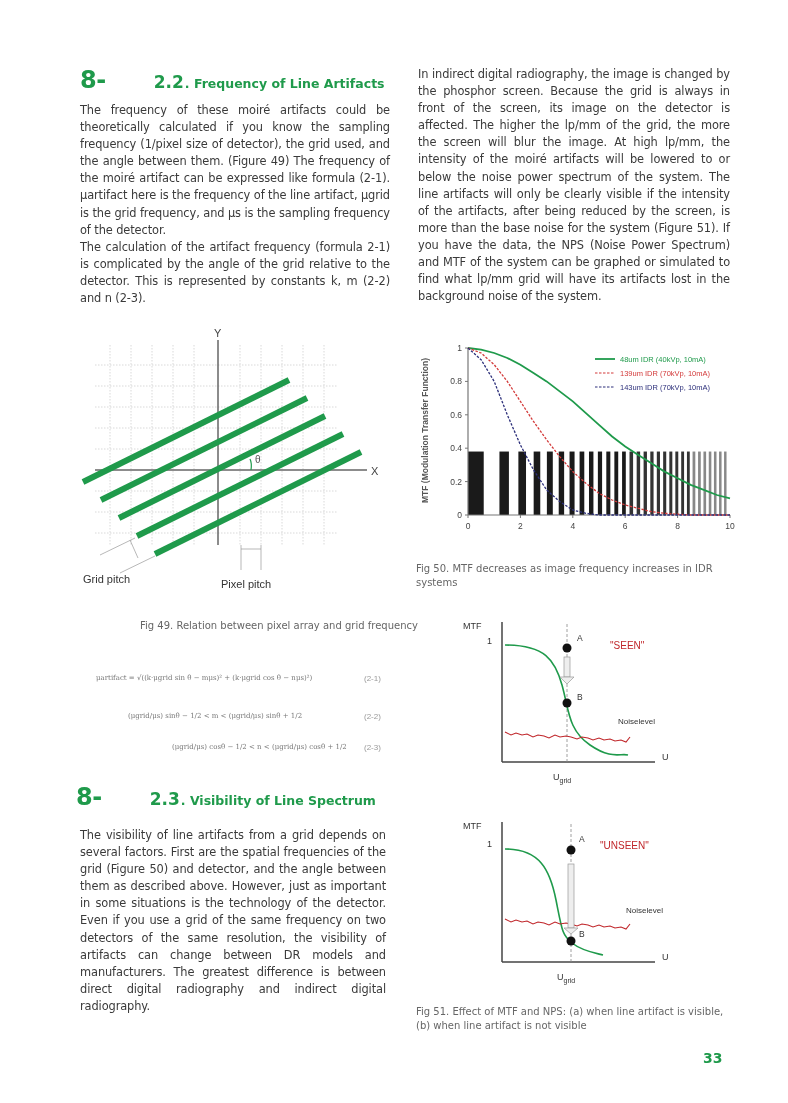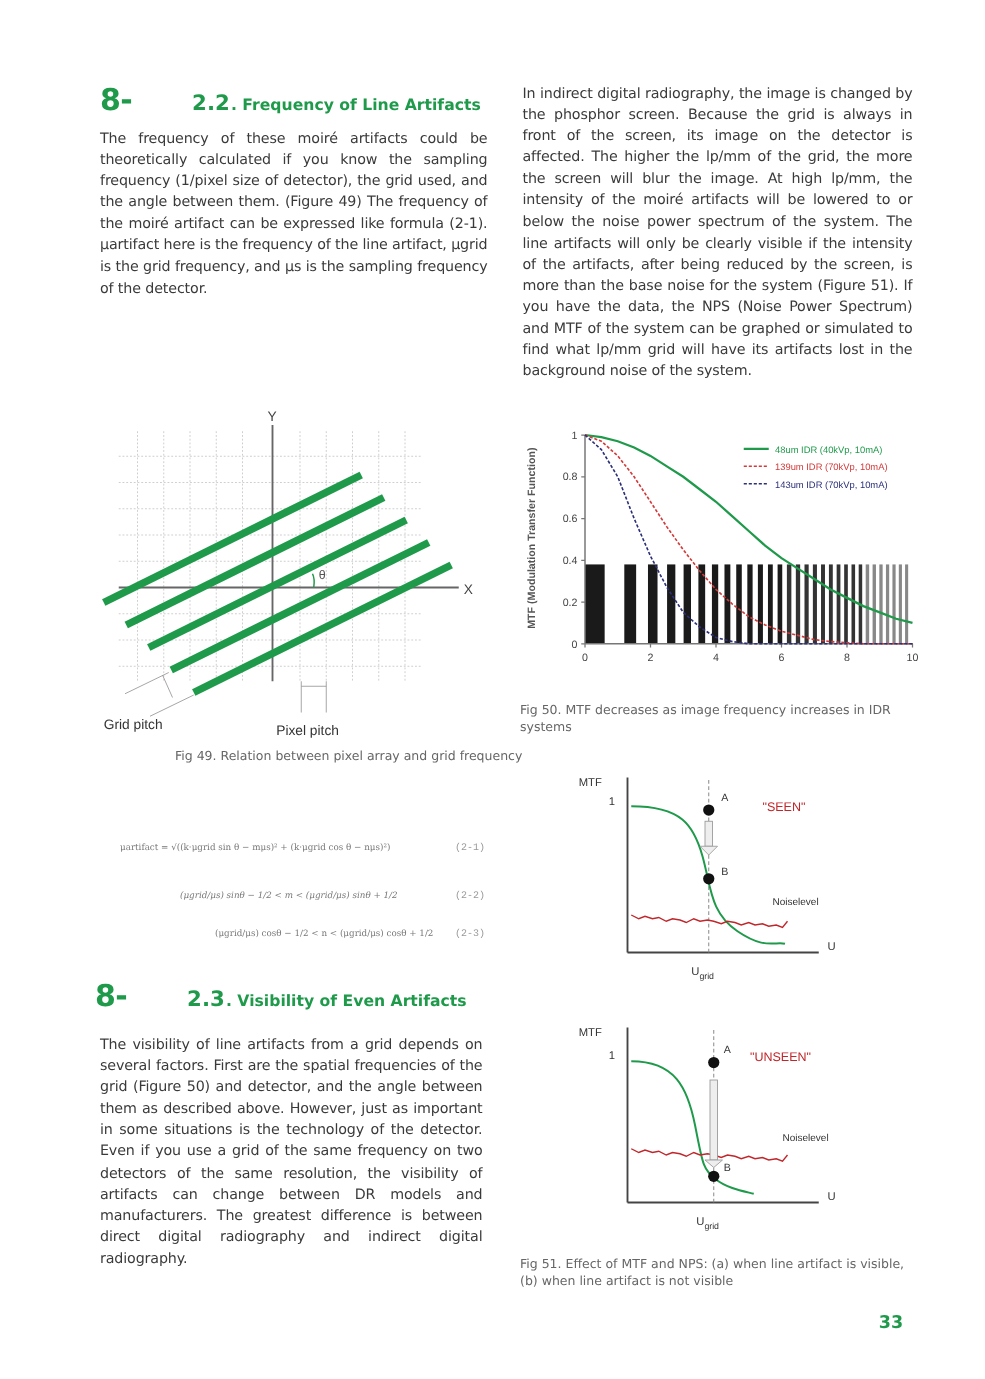--- a/index.html
+++ b/index.html
@@ -7,35 +7,36 @@
   .col { position:absolute; }
   .left { left:80px; top:66px; width:310px; }
   .right { left:418px; top:66px; width:312px; }
   .h2 { color:#1f9a4b; font-weight:bold; font-size:12.5px; margin:0; display:flex; align-items:baseline; white-space:nowrap; }
   .h2 .big { font-size:24px; letter-spacing:-0.5px; }
   .h2 .mid { font-size:17px;margin-left:48px; }
   .h2 .small { font-size:12.5px; margin-left:1px; }
   p.body { font-size:11.4px; line-height:17.1px; margin:0; text-align:justify; letter-spacing:-0.1px; }
   .caption { font-size:10px; color:#666; line-height:14px; }
   .eq { position:absolute; font-family:"DejaVu Serif", serif; font-size:7px; color:#777; }
-  .eqnum { position:absolute; font-family:Liberation Mono, monospace; font-size:8px; color:#999;padding-left:14px; }
+  .eqnum { position:absolute; font-family:Liberation Sans, sans-serif; font-size:8px; color:#999;padding-left:14px; }
   .pagenum { position:absolute; left:703px; top:1050px; color:#1f9a4b; font-size:14px; font-weight:bold; }
   svg text { font-family:"Liberation Sans", sans-serif; }
 </style>
 </head>
 <body>
 
 <div class="col left">
   <h2 class="h2">
     <span class="big">8-</span>
       <span class="mid">2.2</span>
       <span class="small">. Frequency of Line Artifacts</span>
   </h2>
   <div style="height:8px"></div>
   <p class="body">The frequency of these moiré artifacts could be theoretically calculated if you know the sampling frequency (1/pixel size of detector), the grid used, and the angle between them. (Figure 49) The frequency of the moiré artifact can be expressed like formula (2-1). μartifact here is the frequency of the line artifact, μgrid is the grid frequency, and μs is the sampling frequency of the detector.</p>
+  <p class="body">The calculation of the artifact frequency (formula 2-1) is complicated by the angle of the grid relative to the detector. This is represented by constants k, m (2-2) and n (2-3).</p>
 </div>
 
 <svg style="position:absolute;left:75px;top:320px" width="330" height="280" viewBox="0 0 330 280">
   <g stroke="#c8c8c8" stroke-width="0.7" stroke-dasharray="1.5,1.5">
     <line x1="20" y1="45" x2="262" y2="45"></line>
       <line x1="20" y1="66" x2="262" y2="66"></line>
     <line x1="20" y1="87" x2="262" y2="87"></line>
       <line x1="20" y1="108" x2="262" y2="108"></line>
     <line x1="20" y1="129" x2="262" y2="129"></line>
       <line x1="20" y1="171" x2="262" y2="171"></line>
@@ -71,34 +72,34 @@
     <line x1="55" y1="220" x2="63" y2="238"></line>
   </g>
   <g stroke="#999" stroke-width="0.7">
     <line x1="166" y1="225" x2="166" y2="250"></line>
     <line x1="186" y1="225" x2="186" y2="250"></line>
     <line x1="166" y1="229" x2="186" y2="229"></line>
   </g>
   <text x="8" y="263" font-size="11" fill="#333">Grid pitch</text>
   <text x="146" y="268" font-size="11" fill="#333">Pixel pitch</text>
 </svg>
-<div class="caption" style="position:absolute;left:94px;top:599px;padding-left:46px;">Fig 49. Relation between pixel array and grid frequency</div>
+<div class="caption" style="position:absolute;left:94px;top:619px;padding-left:46px;">Fig 49. Relation between pixel array and grid frequency</div>
 
 <div class="eq" style="left:96px;top:674px;">μartifact = √((k·μgrid sin θ − mμs)² + (k·μgrid cos θ − nμs)²)</div>
 <div class="eqnum" style="left:350px;top:674px;">(2-1)</div>
-<div class="eq" style="left:144px;top:712px;font-style:italic;">(μgrid/μs) sinθ − 1/2 &lt; m &lt; (μgrid/μs) sinθ + 1/2</div>
+<div class="eq" style="left:128px;top:712px;">(μgrid/μs) sinθ − 1/2 &lt; m &lt; (μgrid/μs) sinθ + 1/2</div>
 <div class="eqnum" style="left:350px;top:712px;">(2-2)</div>
 <div class="eq" style="left:128px;top:743px;padding-left:44px;">(μgrid/μs) cosθ − 1/2 &lt; n &lt; (μgrid/μs) cosθ + 1/2</div>
 <div class="eqnum" style="left:350px;top:743px;">(2-3)</div>
 
 <div class="col" style="left:76px;top:783px;width:310px;">
   <h2 class="h2">
     <span class="big">8-</span>
       <span class="mid">2.3</span>
-      <span class="small">. Visibility of Even Artifacts</span>
+      <span class="small">. Visibility of Line Spectrum</span>
   </h2>
   <div style="height:16px"></div>
   <p class="body" style="padding-left:4px;">The visibility of line artifacts from a grid depends on several factors. First are the spatial frequencies of the grid (Figure 50) and detector, and the angle between them as described above. However, just as important in some situations is the technology of the detector. Even if you use a grid of the same frequency on two detectors of the same resolution, the visibility of artifacts can change between DR models and manufacturers. The greatest difference is between direct digital radiography and indirect digital radiography.</p>
 </div>
 
 <div class="col right">
   <p class="body">In indirect digital radiography, the image is changed by the phosphor screen. Because the grid is always in front of the screen, its image on the detector is affected. The higher the lp/mm of the grid, the more the screen will blur the image. At high lp/mm, the intensity of the moiré artifacts will be lowered to or below the noise power spectrum of the system. The line artifacts will only be clearly visible if the intensity of the artifacts, after being reduced by the screen, is more than the base noise for the system (Figure 51). If you have the data, the NPS (Noise Power Spectrum) and MTF of the system can be graphed or simulated to find what lp/mm grid will have its artifacts lost in the background noise of the system.</p>
 </div>
 
 <svg id="mtf-chart" style="position:absolute;left:415px;top:340px" width="330" height="205" viewBox="0 0 330 205">

